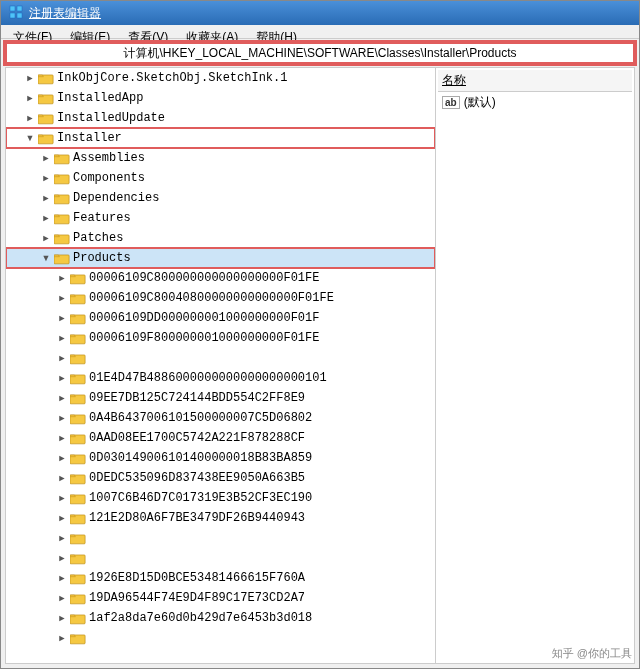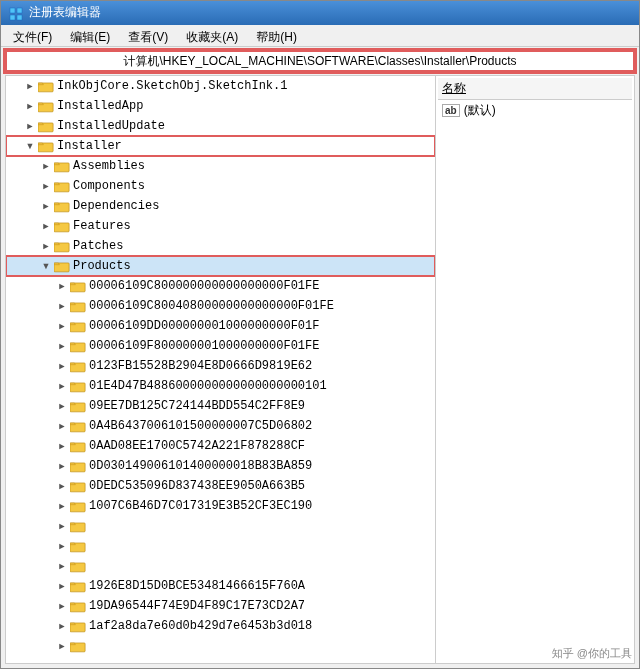--- a/index.html
+++ b/index.html
@@ -18,39 +18,40 @@
       border: 1px solid #888;
       display: flex;
       flex-direction: column;
     }
     .title-bar {
       background: linear-gradient(to bottom, #4a90d9, #2a6cb5);
       color: white;
       padding: 4px 8px;
       font-size: 12px;
       display: flex;
-      align-items: flex-end;
+      align-items: flex-start;
       height: 24px;
       flex-shrink: 0;
+      text-decoration: underline;
     }
     .title-bar-icon {
       width: 14px;
       height: 14px;
       margin-right: 6px;
       display: inline-flex;
       align-items: center;
       justify-content: center;
     }
     .menu-bar {
       background: #f0f0f0;
       border-bottom: 1px solid #ccc;
       padding: 2px 4px;
       display: flex;
       gap: 2px;
-      height: 22px;
+      height: 14px;
       flex-shrink: 0;
     }
     .menu-item {
       padding: 2px 8px;
       cursor: pointer;
       font-size: 12px;
       color: #000;
     }
     .address-bar {
       background: white;
@@ -352,21 +353,20 @@
         </div>
         <div class="tree-item">
           <span style="width:48px;display:inline-block;flex-shrink:0;"></span>
           <span class="tree-toggle">►</span>
           <span class="folder-icon">
             <svg class="folder-svg" viewBox="0 0 18 14" fill="none">
     <rect x="0" y="3" width="17" height="10" rx="1" fill="#f5c842" stroke="#b8860b" stroke-width="0.7"></rect>
     <path d="M0 5 L0 3 Q0 3 2 3 L5 3 L6 5 Z" fill="#f0c040" stroke="#b8860b" stroke-width="0.5"></path>
   </svg>
           </span>
-          <span class="tree-label">0123FB15528B2904E8D0666D9819E62</span>
         </div>
         <div class="tree-item">
           <span style="width:48px;display:inline-block;flex-shrink:0;"></span>
           <span class="tree-toggle">►</span>
           <span class="folder-icon">
             <svg class="folder-svg" viewBox="0 0 18 14" fill="none">
     <rect x="0" y="3" width="17" height="10" rx="1" fill="#f5c842" stroke="#b8860b" stroke-width="0.7"></rect>
     <path d="M0 5 L0 3 Q0 3 2 3 L5 3 L6 5 Z" fill="#f0c040" stroke="#b8860b" stroke-width="0.5"></path>
   </svg>
           </span>
@@ -440,20 +440,21 @@
         </div>
         <div class="tree-item">
           <span style="width:48px;display:inline-block;flex-shrink:0;"></span>
           <span class="tree-toggle">►</span>
           <span class="folder-icon">
             <svg class="folder-svg" viewBox="0 0 18 14" fill="none">
     <rect x="0" y="3" width="17" height="10" rx="1" fill="#f5c842" stroke="#b8860b" stroke-width="0.7"></rect>
     <path d="M0 5 L0 3 Q0 3 2 3 L5 3 L6 5 Z" fill="#f0c040" stroke="#b8860b" stroke-width="0.5"></path>
   </svg>
           </span>
+          <span class="tree-label">121E2D80A6F7BE3479DF26B9440943</span>
         </div>
         <div class="tree-item">
           <span style="width:48px;display:inline-block;flex-shrink:0;"></span>
           <span class="tree-toggle">►</span>
           <span class="folder-icon">
             <svg class="folder-svg" viewBox="0 0 18 14" fill="none">
     <rect x="0" y="3" width="17" height="10" rx="1" fill="#f5c842" stroke="#b8860b" stroke-width="0.7"></rect>
     <path d="M0 5 L0 3 Q0 3 2 3 L5 3 L6 5 Z" fill="#f0c040" stroke="#b8860b" stroke-width="0.5"></path>
   </svg>
           </span>

